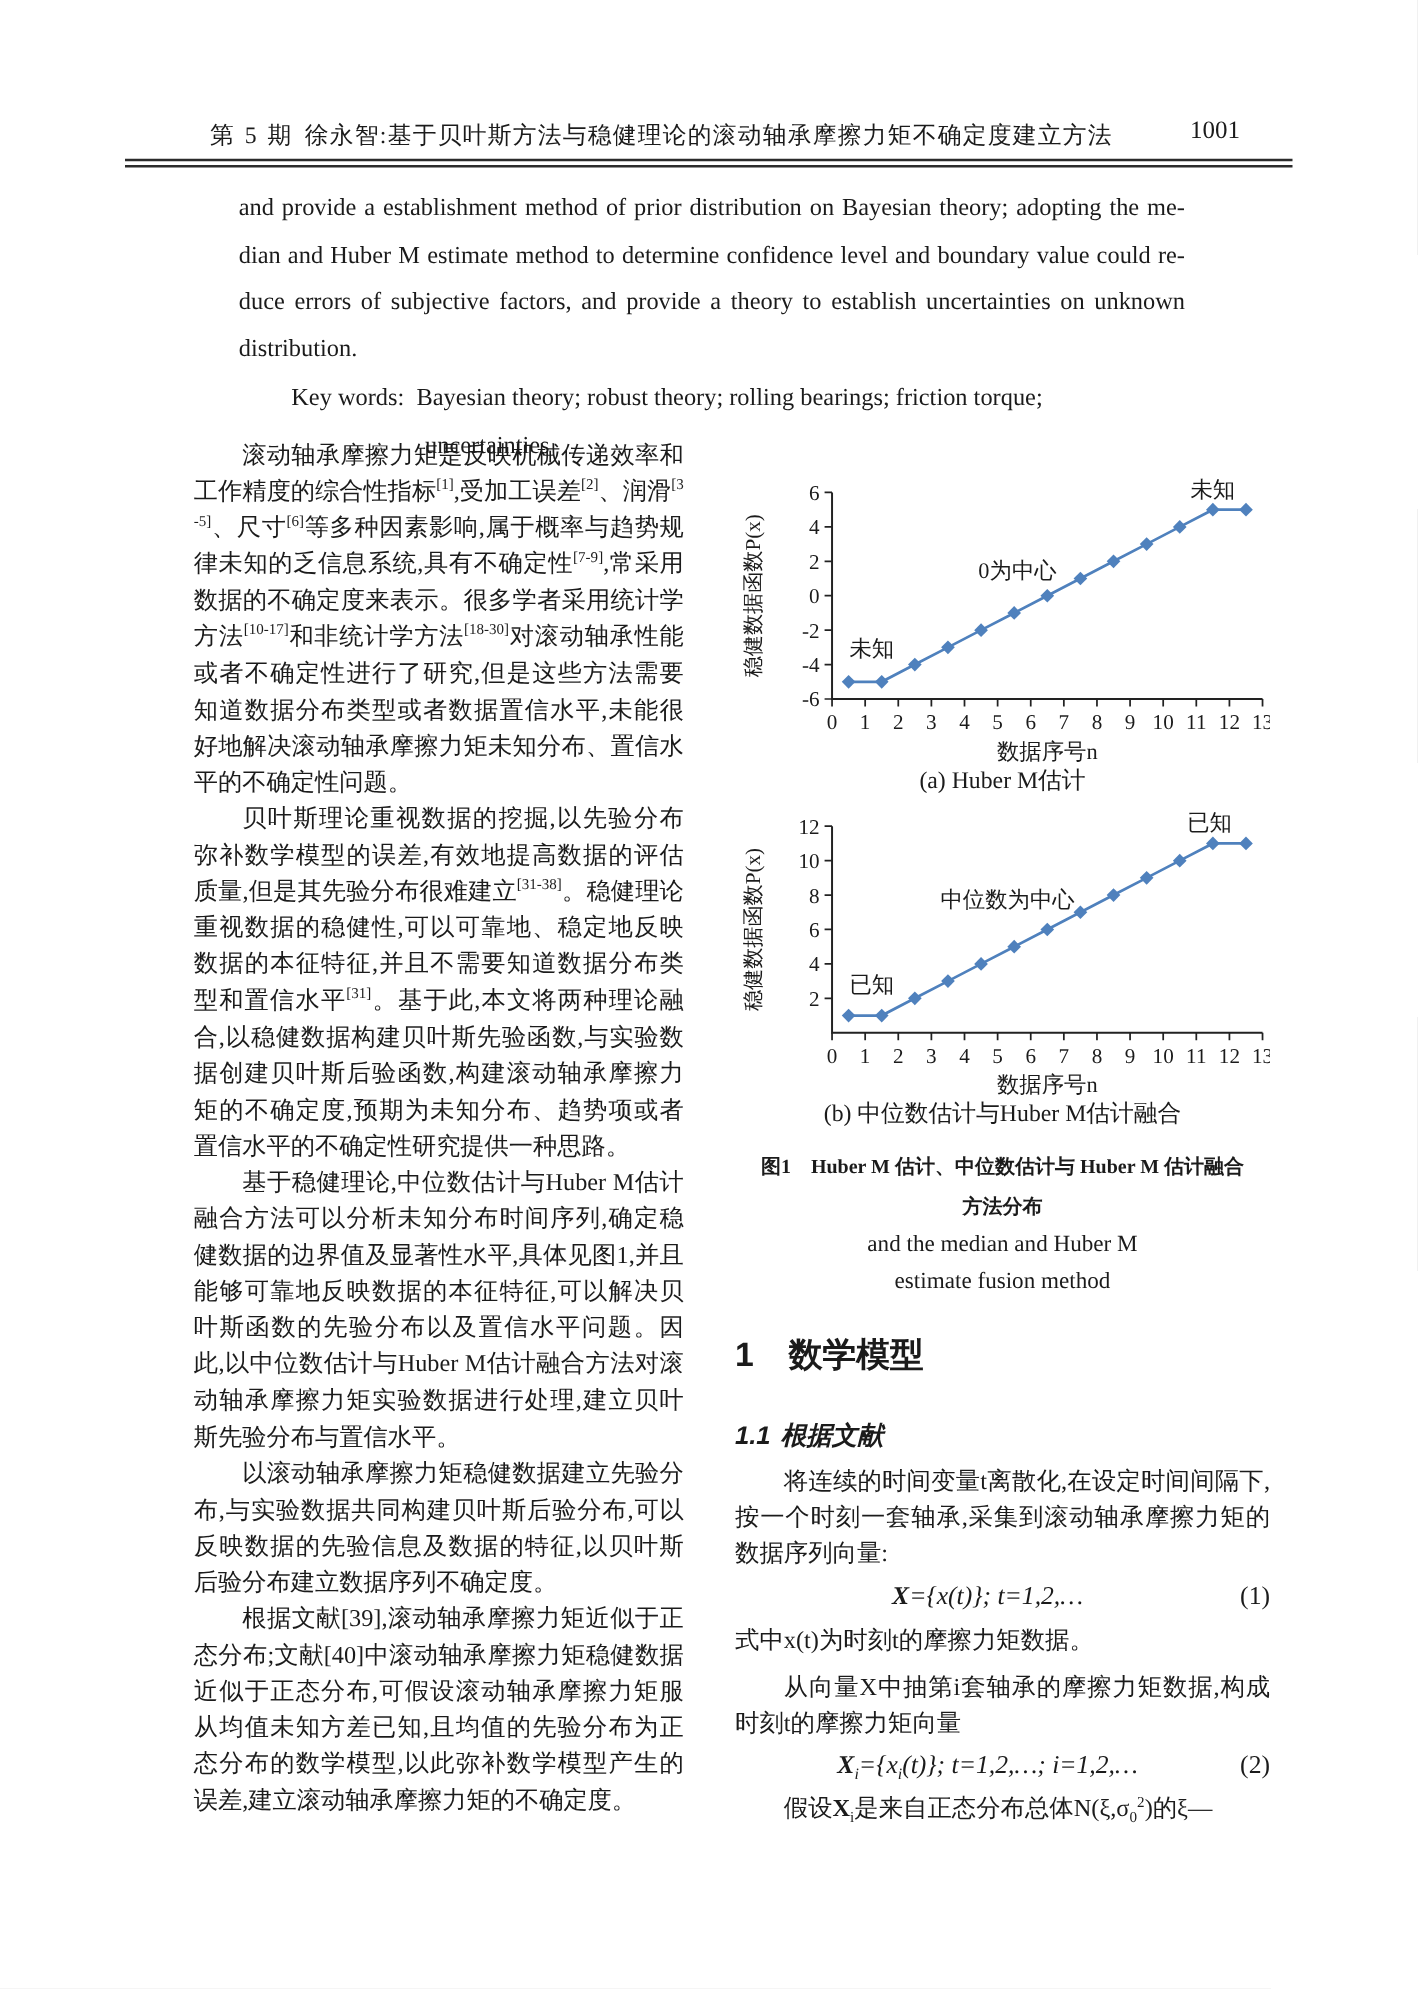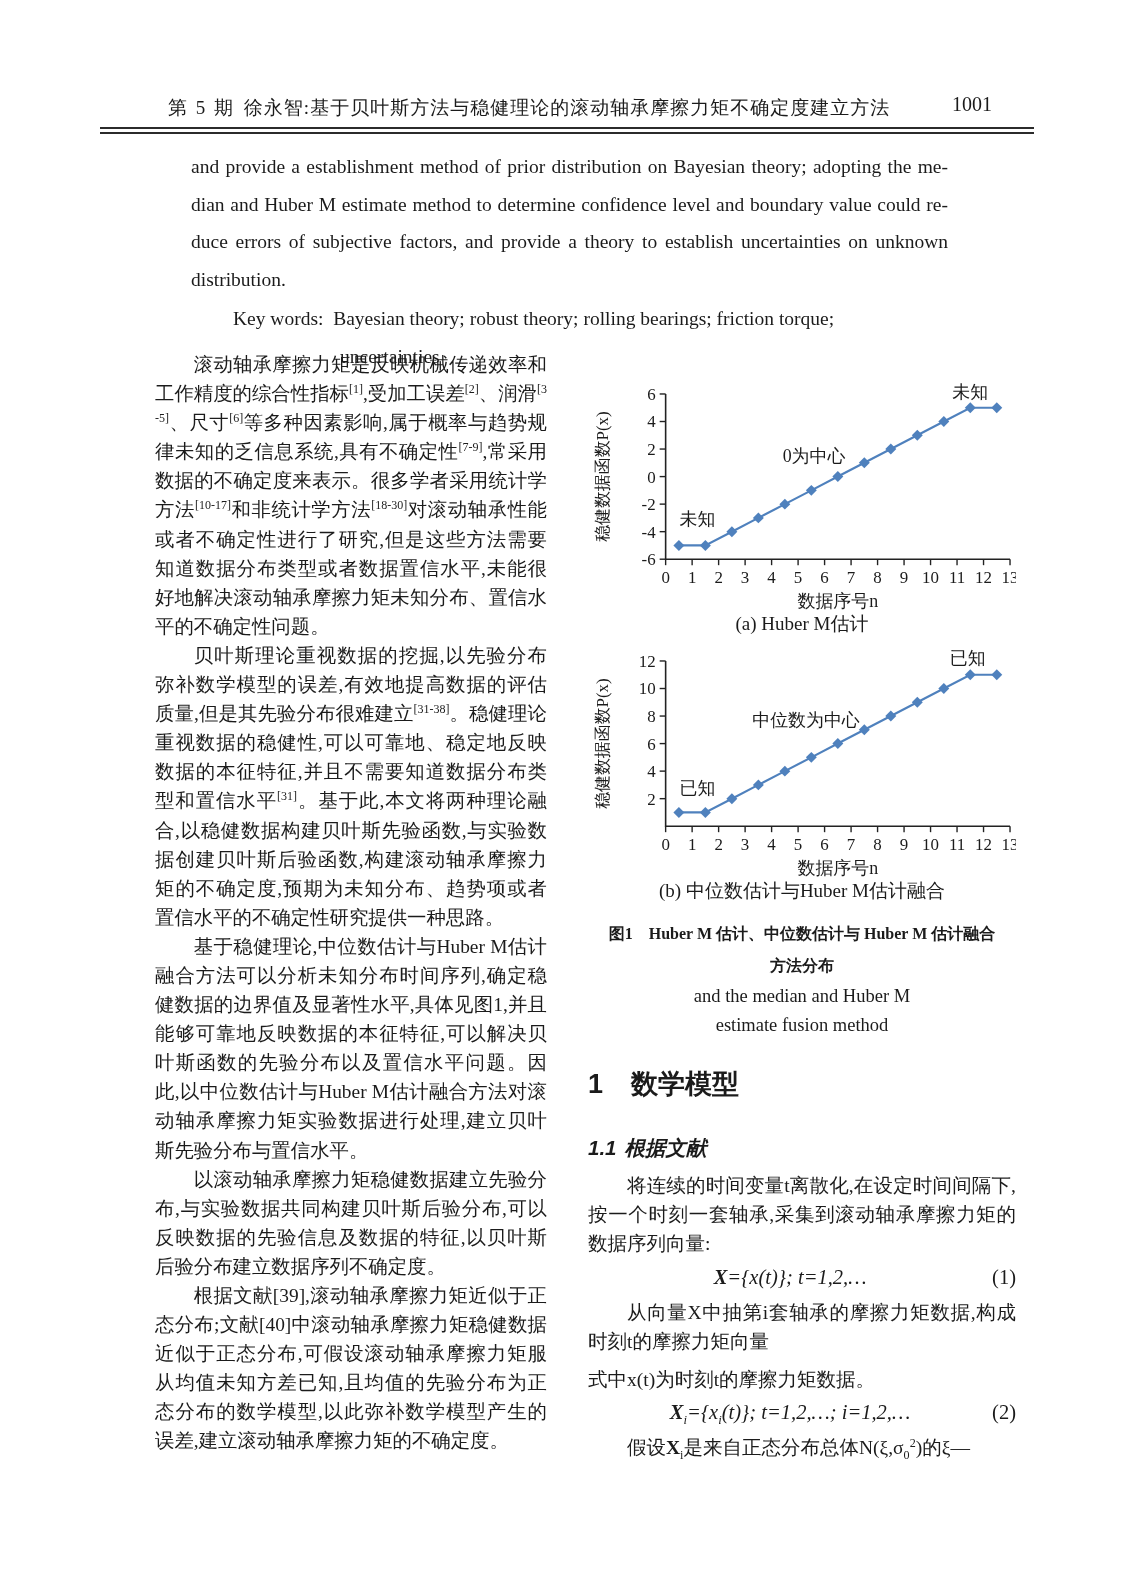--- a/index.html
+++ b/index.html
@@ -220,22 +220,22 @@
       <span>根据文献</span>
     </h2>
 
     <p class="body indent">将连续的时间变量t离散化,在设定时间间隔下,按一个时刻一套轴承,采集到滚动轴承摩擦力矩的数据序列向量:</p>
 
     <div class="eq">
       <span class="eq-body"><span style="font-weight: bold;">X</span><span>={x(t)};  t=1,2,…</span></span>
       <span class="eq-num">(1)</span>
     </div>
 
+    <p class="body">式中x(t)为时刻t的摩擦力矩数据。</p>
     <p class="body indent">从向量X中抽第i套轴承的摩擦力矩数据,构成时刻t的摩擦力矩向量</p>
-    <p class="body">式中x(t)为时刻t的摩擦力矩数据。</p>
 
     <div class="eq">
       <span class="eq-body"><span style="font-weight: bold;">X</span><sub>i</sub><span>={x</span><sub>i</sub><span>(t)};  t=1,2,…;  i=1,2,…</span></span>
       <span class="eq-num">(2)</span>
     </div>
 
     <p class="body indent"><span>假设</span><span style="font-weight: bold;">X</span><sub>i</sub><span>是来自正态分布总体N(ξ,σ</span><sub>0</sub><sup>2</sup><span>)的ξ—</span></p>
   </div>
 
 </div>

